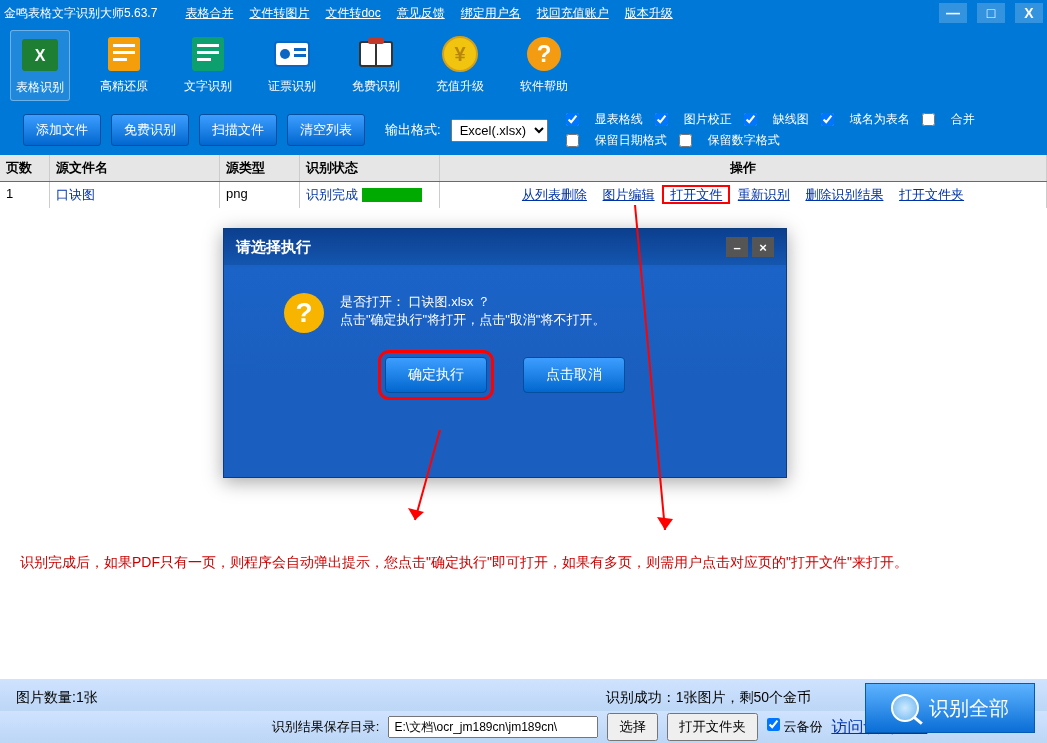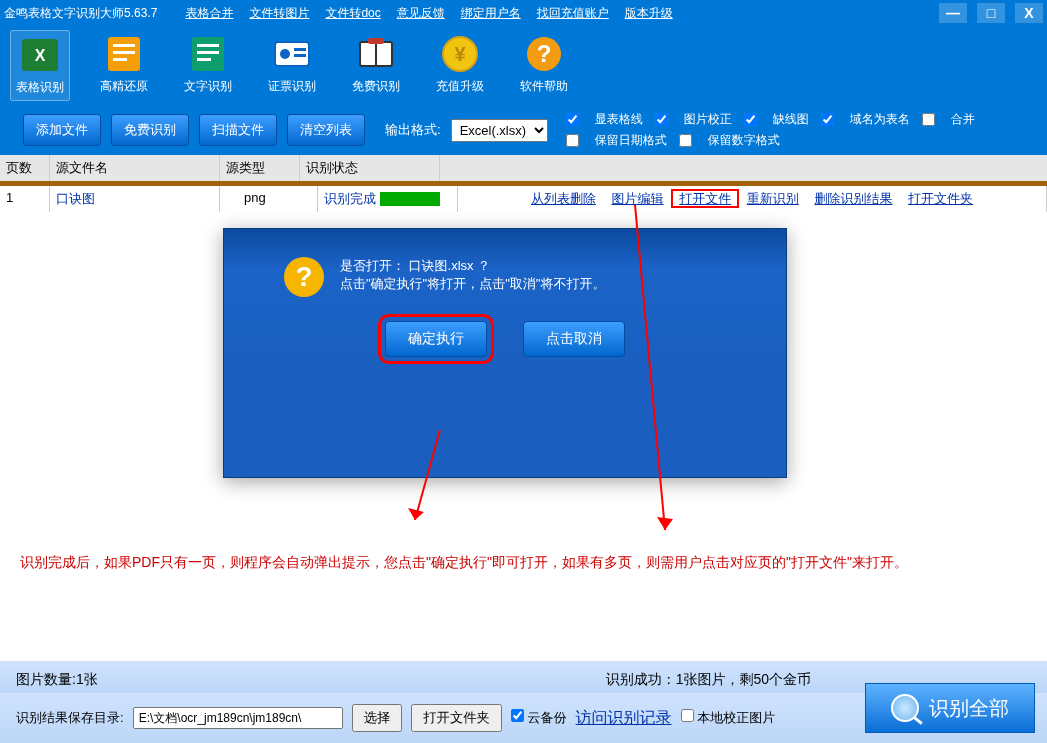--- a/index.html
+++ b/index.html
@@ -12,48 +12,48 @@
 .toolbar { background: #0078d7; display: flex; padding: 4px 10px; gap: 24px; }
 .tool-item { display: flex; flex-direction: column; align-items: center; color: #fff; font-size: 12px; padding: 4px; cursor: pointer; width: 60px; }
 .tool-item.active { background: rgba(255,255,255,0.12); border: 1px solid rgba(255,255,255,0.35); border-radius: 3px; }
 .tool-icon { width: 44px; height: 40px; display: flex; align-items: center; justify-content: center; margin-bottom: 4px; }
 .actionbar { background: #0078d7; display: flex; align-items: center; padding: 6px 23px; gap: 10px; flex-wrap: wrap; }
 .action-btn { background: linear-gradient(#3d9eff,#0167cf); border: 1px solid #014f9e; color: #fff; padding: 6px 12px; font-size: 13px; cursor: pointer; border-radius: 3px; }
 .output-label { color: #fff; margin-left: 10px; }
 select { font-size: 13px; padding: 2px 4px; }
 .check-group { display: flex; flex-wrap: wrap; gap: 4px 12px; color: #fff; font-size: 12px; margin-left: 8px; max-width: 440px; }
 .check-group label { display: flex; align-items: center; gap: 16px; cursor: pointer; }
-.table-header { display: flex; background: #e6e6e6; border-bottom: 5px solid #a16207; font-size: 13px; }
+.table-header { display: flex; background: #e6e6e6; border-bottom: 1px solid #a16207; font-size: 13px; font-weight: bold; }
 .table-header > div, .table-row > div { padding: 4px 6px; border-right: 1px solid #ccc; }
 .col-page { width: 50px; }
 .col-name { width: 170px; }
 .col-type { width: 80px; }
 .col-status { width: 140px; }
 .col-ops { flex: 1; text-align: center; }
 .table-row { display: flex; font-size: 13px; color: #0033aa; }
 .table-row .col-page { color: #000; }
 .table-row .col-name { color: #0033aa; }
-.table-row .col-type { color: #000; margin-left: 18px; }
+.table-row .col-type { color: #000; }
 .status-done { display: flex; align-items: center; gap: 4px; }
 .progress-bar { width: 60px; height: 14px; background: #0a0; }
 .op-link { color: #0033aa; text-decoration: underline; cursor: pointer; padding: 0 6px; }
 .op-link.highlight { outline: 2px solid red; }
 .dialog { position: absolute; left: 223px; top: 228px; width: 564px; height: 250px; background: linear-gradient(#0b4a9e,#1b63c7 16%, #1a5fbf 60%, #1a5fbf); border: 1px solid #0a3d7e; box-shadow: 0 4px 18px rgba(0,0,0,0.35); color: #fff; }
 .dialog-title { display: flex; align-items: center; padding: 8px 12px; font-size: 15px; font-weight: bold; background: linear-gradient(#0c3f8e,#1456b0); }
 .dialog-title .spacer { flex: 1; }
 .dlg-btn { width: 22px; height: 20px; background: #555; display: flex; align-items: center; justify-content: center; margin-left: 4px; cursor: pointer; color: #fff; font-size: 13px; }
 .dialog-body { display: flex; align-items: flex-start; padding: 28px 40px 10px 60px; gap: 16px; font-size: 13px; }
 .q-icon { width: 40px; height: 40px; border-radius: 50%; background: #f7b500; color: #fff; font-size: 28px; font-weight: bold; display: flex; align-items: center; justify-content: center; flex-shrink: 0; }
 .dialog-footer { display: flex; justify-content: center; gap: 36px; padding: 14px 0 0; }
 .dlg-action { background: linear-gradient(#3d9eff,#0167cf); border: 1px solid #014f9e; color: #fff; padding: 8px 22px; border-radius: 4px; cursor: pointer; font-size: 14px; }
 .dlg-action.highlight { outline: 3px solid red; outline-offset: 4px; }
 .instruction { position: absolute; left: 20px; top: 550px; width: 1000px; color: #c00; font-size: 14px; line-height: 1.8; }
 .footer { position: absolute; left: 0; bottom: 0; width: 1047px; background: #e6e6e6; }
 .footer-row1 { display: flex; justify-content: space-between; padding: 10px 16px 4px; background: linear-gradient(#cfe3ff,#bcd6f6); font-size: 14px; }
-.footer-row2 { display: flex; align-items: center; padding: 11px 16px; gap: 9px; background: linear-gradient(#cfe3ff,#bcd6f6); font-size: 13px; }
+.footer-row2 { display: flex; align-items: center; padding: 2px 16px; gap: 9px; background: linear-gradient(#cfe3ff,#bcd6f6); font-size: 13px; justify-content: flex-end; }
 .footer-row2 input[type=text] { width: 210px; padding: 2px 4px; font-size: 12px; }
 .footer-row2 button { padding: 3px 10px; cursor: pointer; }
 .recognize-all { position: absolute; right: 12px; bottom: 10px; width: 170px; height: 50px; background: linear-gradient(#5eb3ff,#0a6ed6); border: 1px solid #035bb3; border-radius: 0; display: flex; align-items: center; justify-content: center; gap: 10px; color: #fff; font-size: 20px; cursor: pointer; }
 .magnify-icon { width: 28px; height: 28px; border-radius: 50%; background: radial-gradient(#cdeaff,#6ab4ef); border: 2px solid #fff; position: relative; }
 .magnify-icon::after { content: ""; position: absolute; width: 10px; height: 3px; background: #fff; right: -6px; bottom: -2px; transform: rotate(40deg); }
 .link { color: #0033aa; text-decoration: underline; cursor: pointer; font-size: 16px; }
 svg.arrow { position: absolute; }
 </style>
 </head>
 <body>
@@ -184,20 +184,21 @@
         <span>保留数字格式</span>
       </label>
   </div>
 </div>
 
 <div class="table-header">
   <div class="col-page">页数</div>
   <div class="col-name">源文件名</div>
   <div class="col-type">源类型</div>
   <div class="col-status">识别状态</div>
+  <div class="col-ops">操作</div>
 </div>
 
 <div class="table-row">
   <div class="col-page">1</div>
   <div class="col-name">口诀图</div>
   <div class="col-type">png</div>
   <div class="col-status status-done">
     <span>识别完成</span>
     <div class="progress-bar"></div>
   </div>
@@ -205,20 +206,26 @@
     <span class="op-link">从列表删除</span>
     <span class="op-link">图片编辑</span>
     <span class="op-link highlight">打开文件</span>
     <span class="op-link">重新识别</span>
     <span class="op-link">删除识别结果</span>
     <span class="op-link">打开文件夹</span>
   </div>
 </div>
 
 <div class="dialog">
+  <div class="dialog-title">
+    <span>请选择执行</span>
+    <span class="spacer"></span>
+    <div class="dlg-btn">–</div>
+    <div class="dlg-btn">×</div>
+  </div>
   <div class="dialog-body">
     <div class="q-icon">?</div>
     <div>
       <div>是否打开： 口诀图.xlsx ？</div>
       <div>点击"确定执行"将打开，点击"取消"将不打开。</div>
     </div>
   </div>
   <div class="dialog-footer">
     <button class="dlg-action highlight">确定执行</button>
     <button class="dlg-action">点击取消</button>

